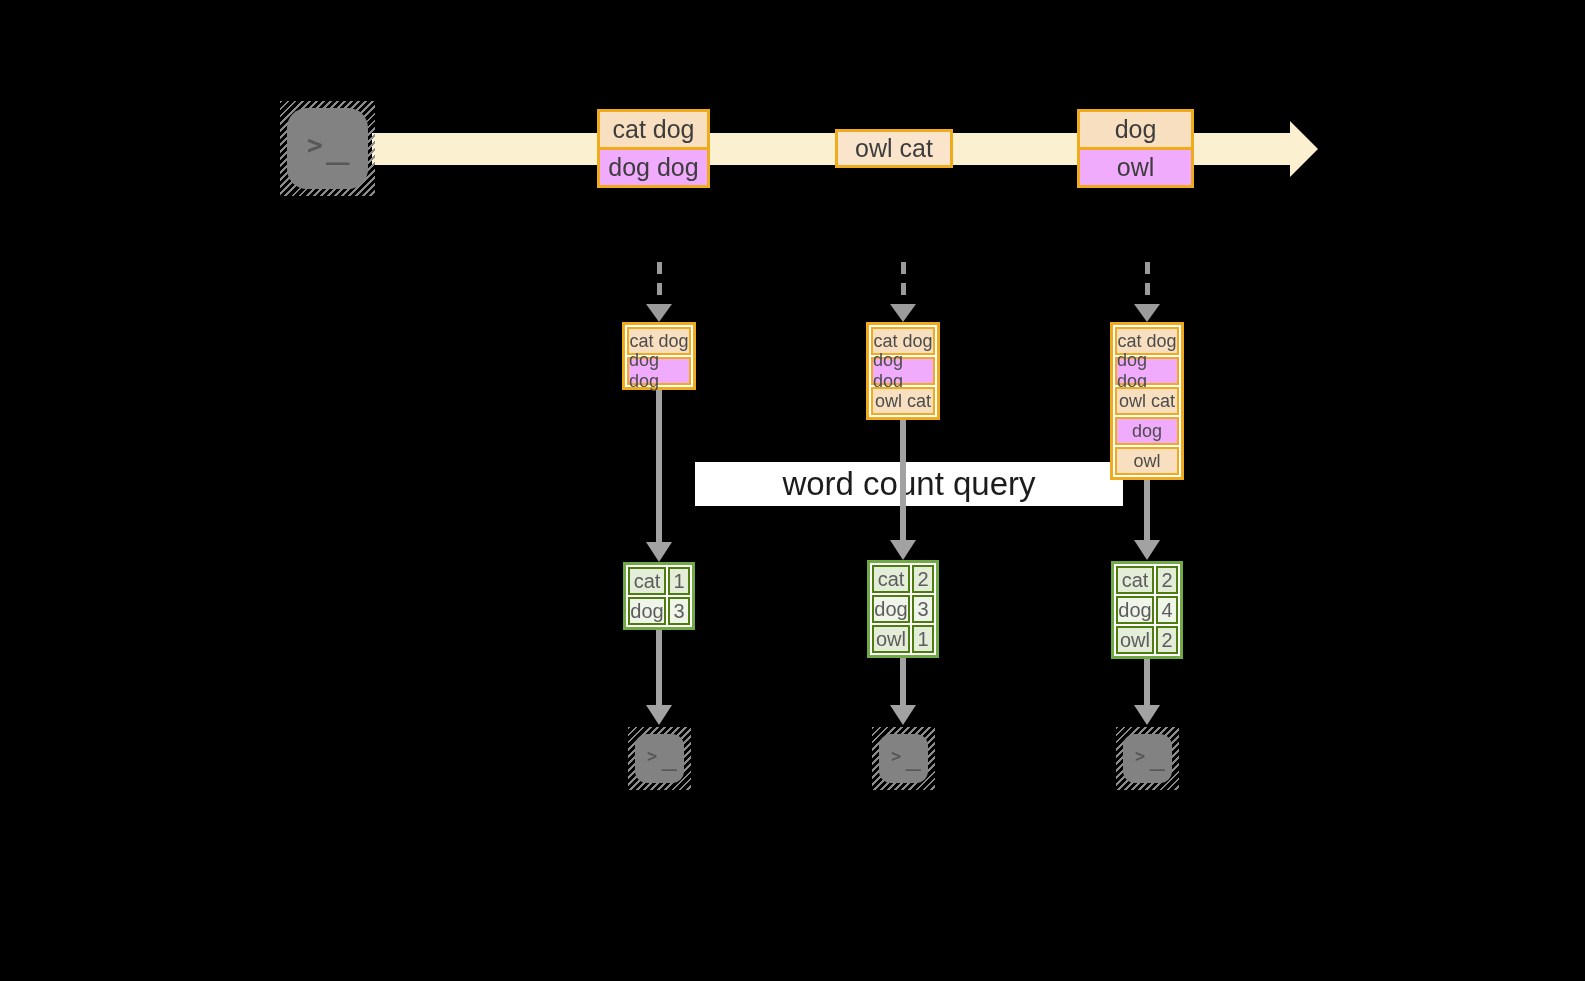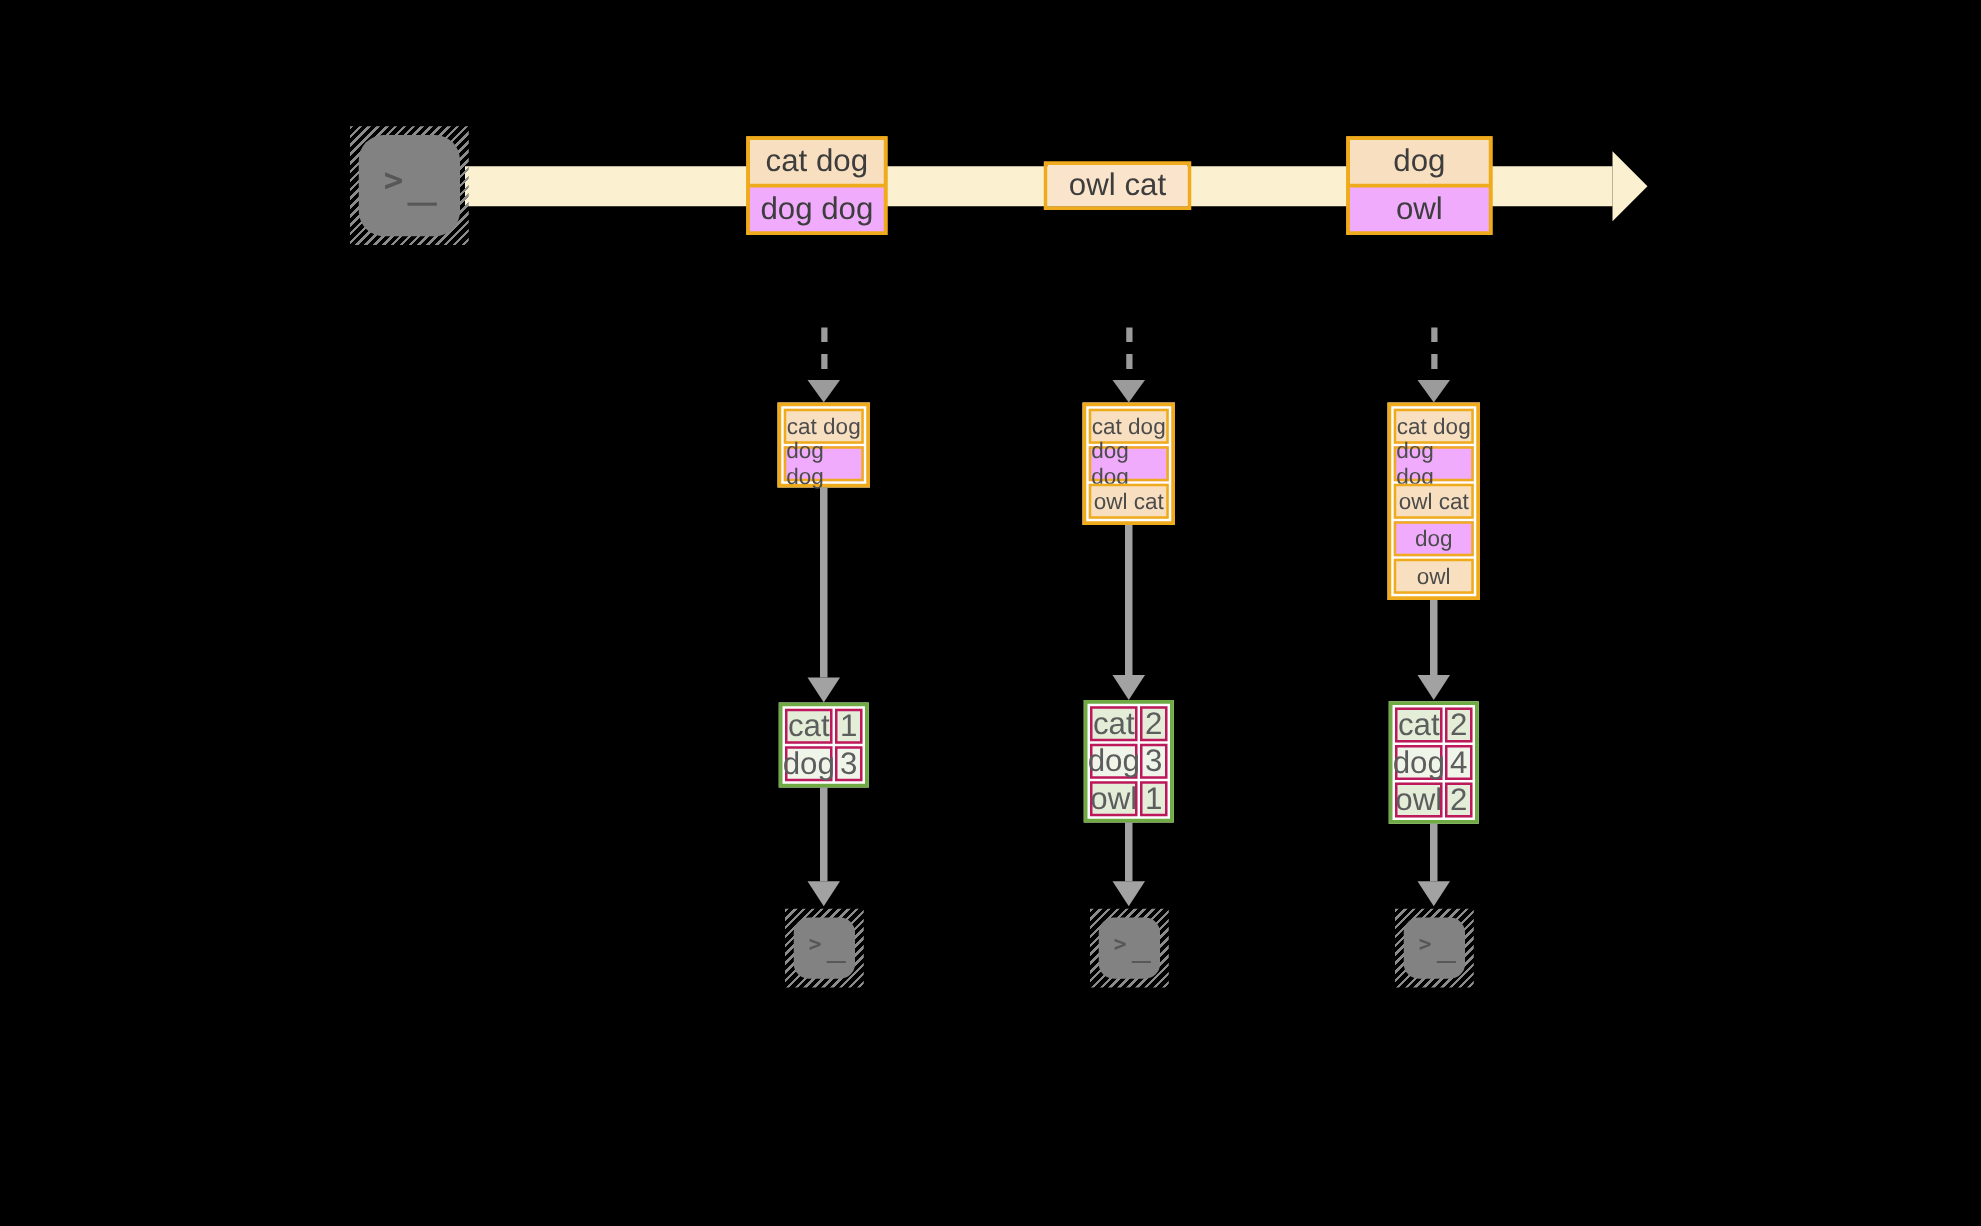--- a/index.html
+++ b/index.html
@@ -50,22 +50,22 @@
           display:flex;align-items:center;justify-content:center;font-size:33px;color:#1c1c1c;}
 
   
   .line{position:absolute;width:6px;background:#a2a2a2;z-index:3;}
   .line-head{position:absolute;width:0;height:0;z-index:3;
              border-top:20px solid #a2a2a2;border-left:13px solid transparent;border-right:13px solid transparent;}
 
   
   .gtable{position:absolute;z-index:2;border:3px solid #6faa44;background:#ffffff;padding:2px;
           display:grid;grid-template-columns:38px 22px;gap:2px;box-sizing:content-box;}
-  .gcell{border:2px solid #be185d;height:24px;display:flex;align-items:center;justify-content:center;
-         font-size:25px;color:#5d5d5d;}
+  .gcell{border:2px solid #4d7c0f;height:24px;display:flex;align-items:center;justify-content:center;
+         font-size:20px;color:#5d5d5d;}
   .g-dark{background:#e3edd8;}
   .g-light{background:#eff5e9;}
 </style>
 </head>
 <body>
 
 <div class="canvas">
 
   <div class="band"></div>
   <div class="band-head"></div>
@@ -88,20 +88,21 @@
     <div class="row fill-light" style="height:35px;">owl</div>
   </div>
 
   <div class="dash" style="left:657px;"></div>
   <div class="dash-head" style="left:646px;"></div>
   <div class="dash" style="left:901px;"></div>
   <div class="dash-head" style="left:890px;"></div>
   <div class="dash" style="left:1145px;"></div>
   <div class="dash-head" style="left:1134px;"></div>
 
+  <div class="banner">word count query</div>
 
   <div class="stack" style="left:622px;top:322px;">
     <div class="srow fill-dark">cat dog</div>
     <div class="srow fill-light">dog dog</div>
   </div>
   <div class="stack" style="left:866px;top:322px;">
     <div class="srow fill-dark">cat dog</div>
     <div class="srow fill-light">dog dog</div>
     <div class="srow fill-dark">owl cat</div>
   </div>

